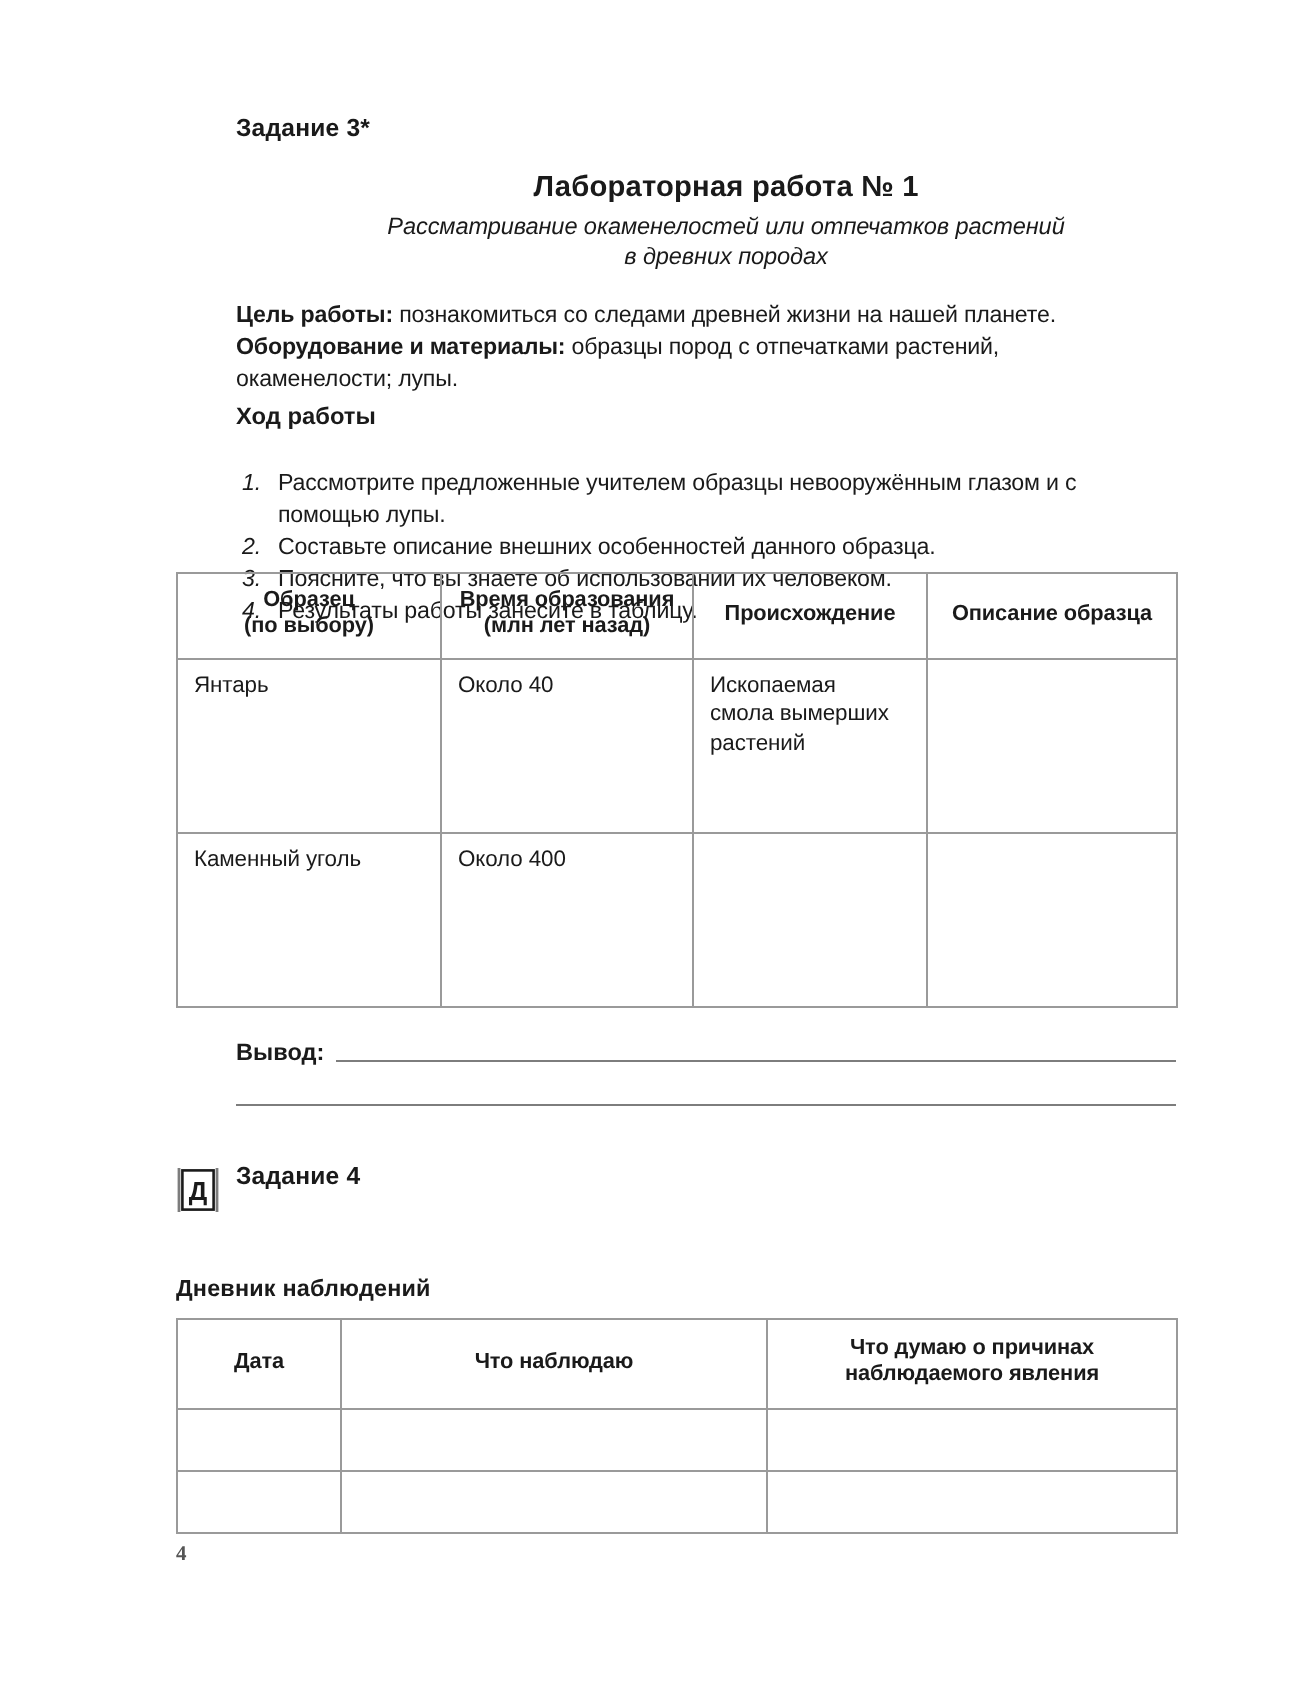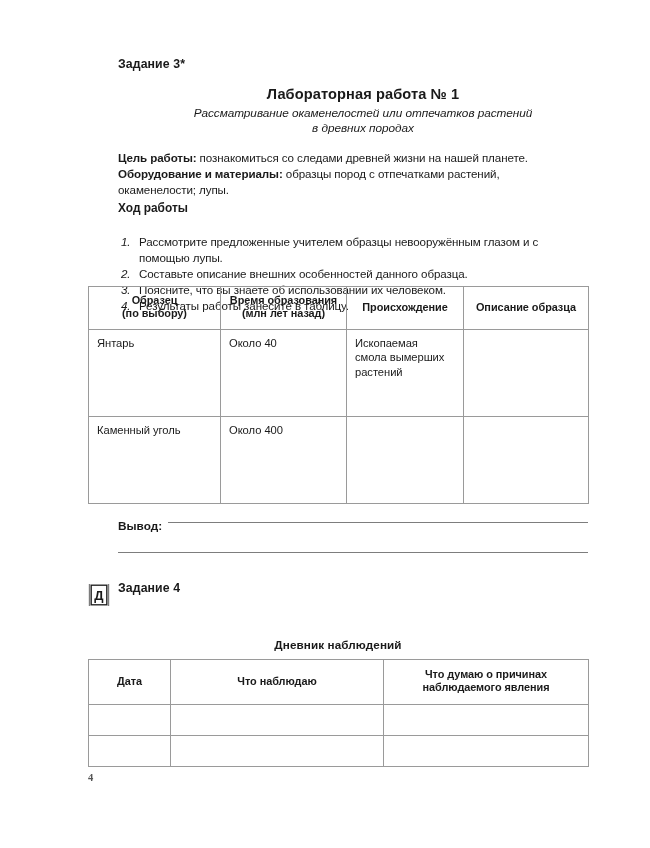--- a/index.html
+++ b/index.html
@@ -148,20 +148,21 @@
 
   
   .conclusion {
     position: absolute;
     left: 118px;
     top: 521px;
     width: 470px;
   }
   .concl-row {
     display: flex;
+    align-items: flex-end;
     gap: 6px;
   }
   .concl-label {
     font-size: 11.8px;
     font-weight: bold;
     line-height: 1;
     padding-bottom: 1px;
     white-space: nowrap;
   }
   .concl-rule {
@@ -196,21 +197,21 @@
     height: 24px;
   }
   .task4 .para { width: 432px; }
 
   
   .diary-title {
     position: absolute;
     left: 88px;
     top: 638px;
     width: 500px;
-    text-align: center;
+    text-align: left;
     font-size: 11.7px;
     font-weight: bold;
     letter-spacing: 0.1px;
   }
   .diary-wrap {
     position: absolute;
     left: 88px;
     top: 659px;
   }
   table.diary-table { width: 500px; }

